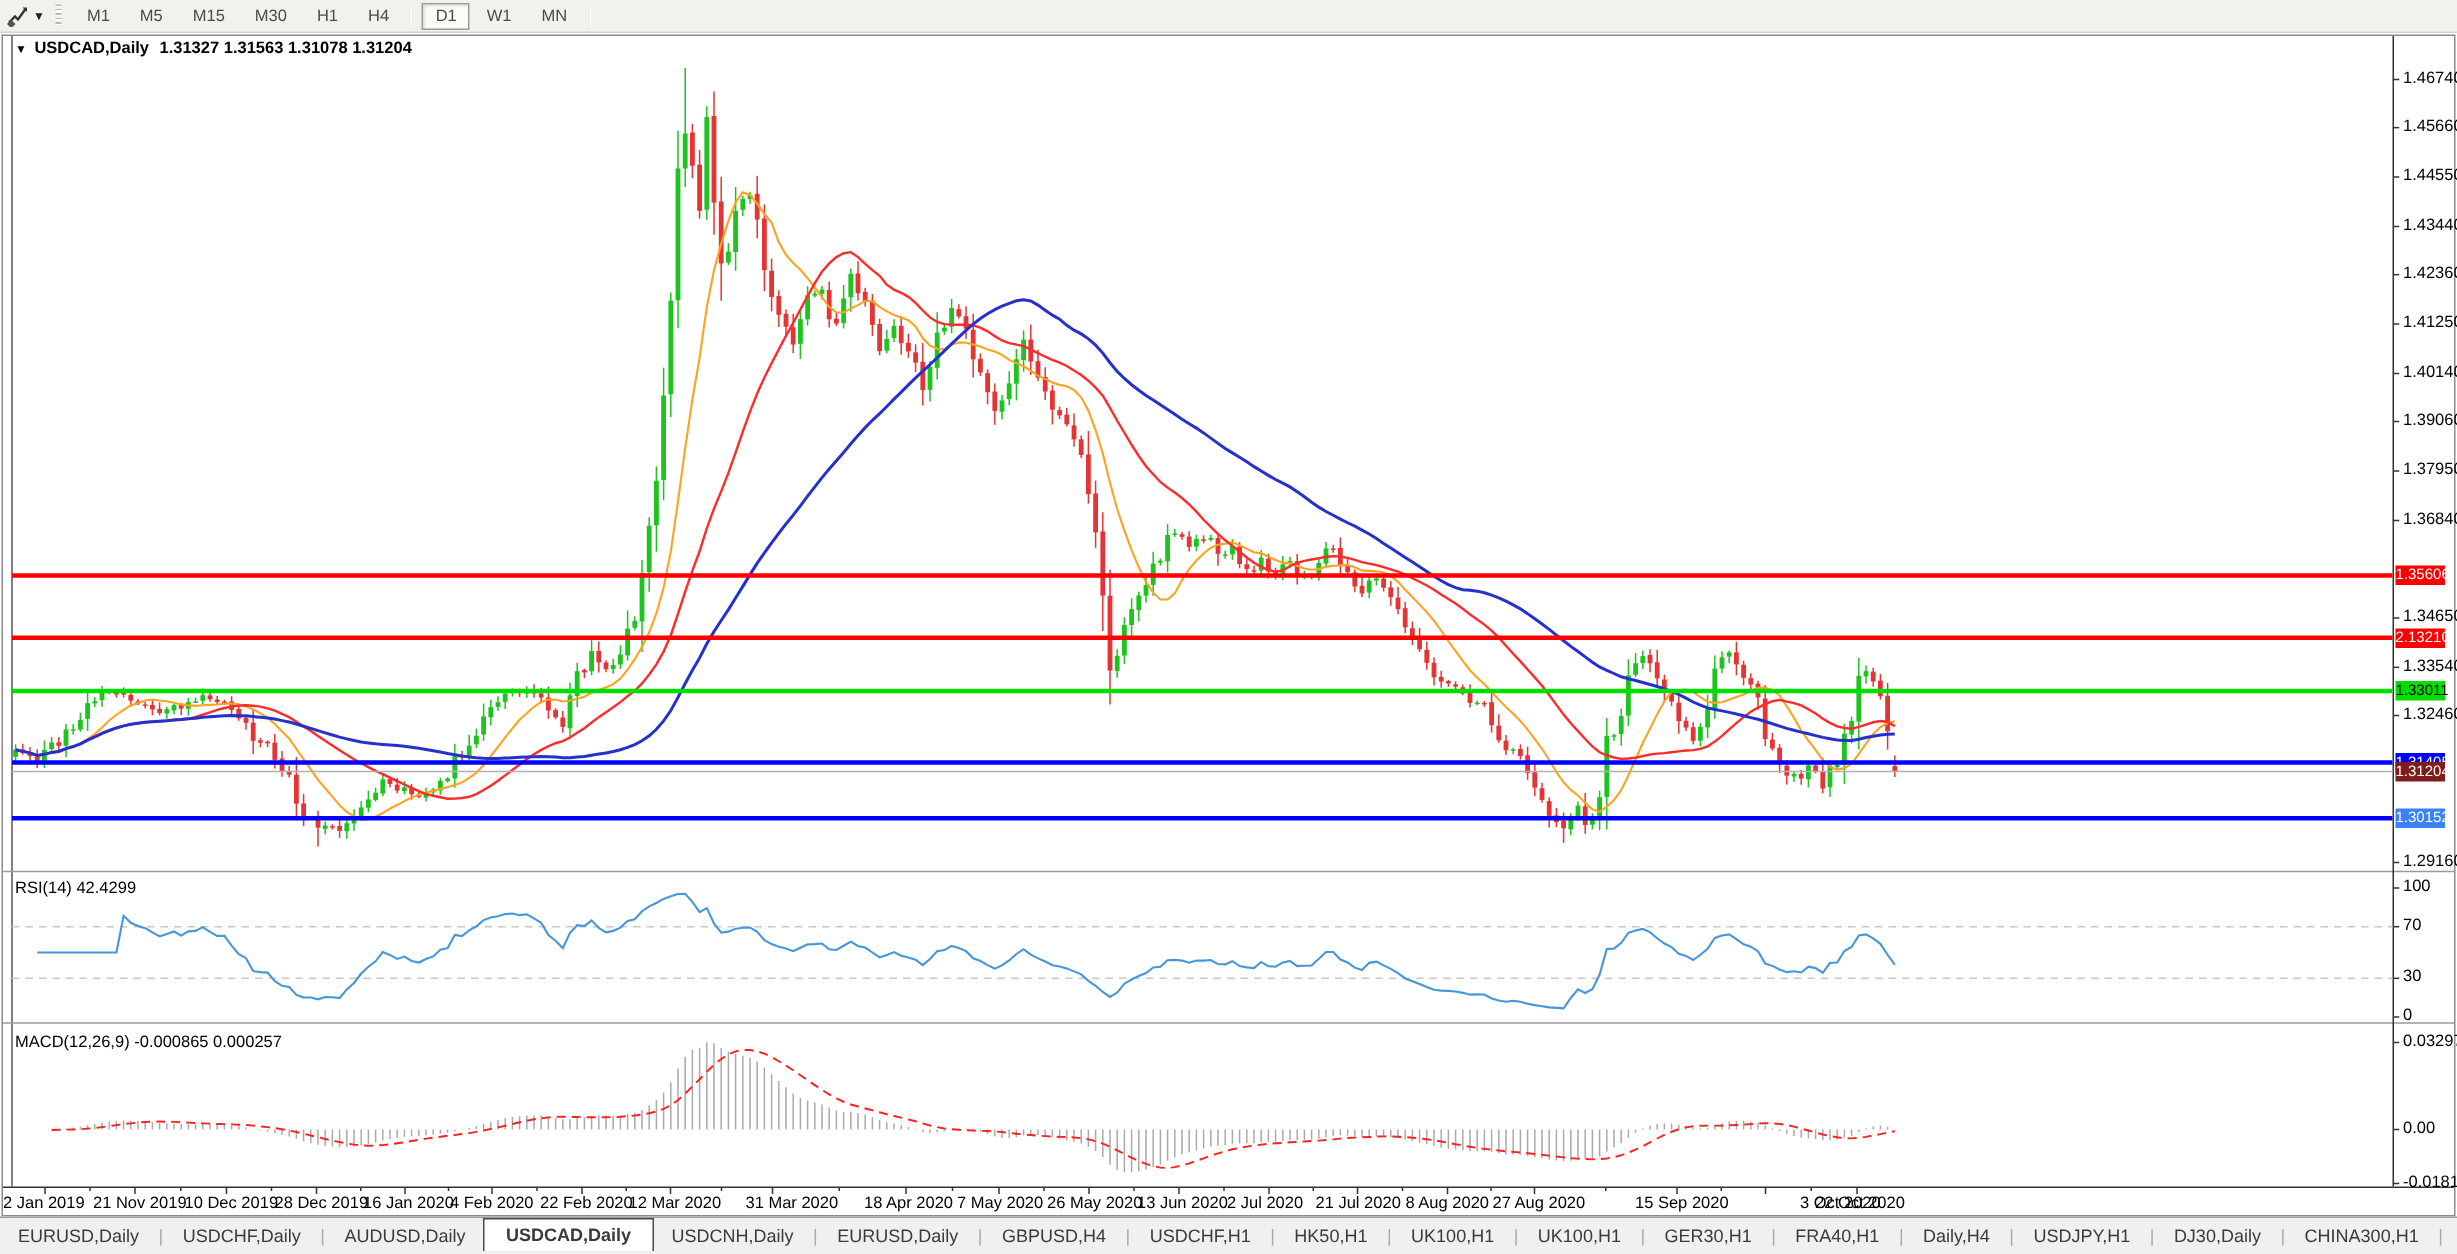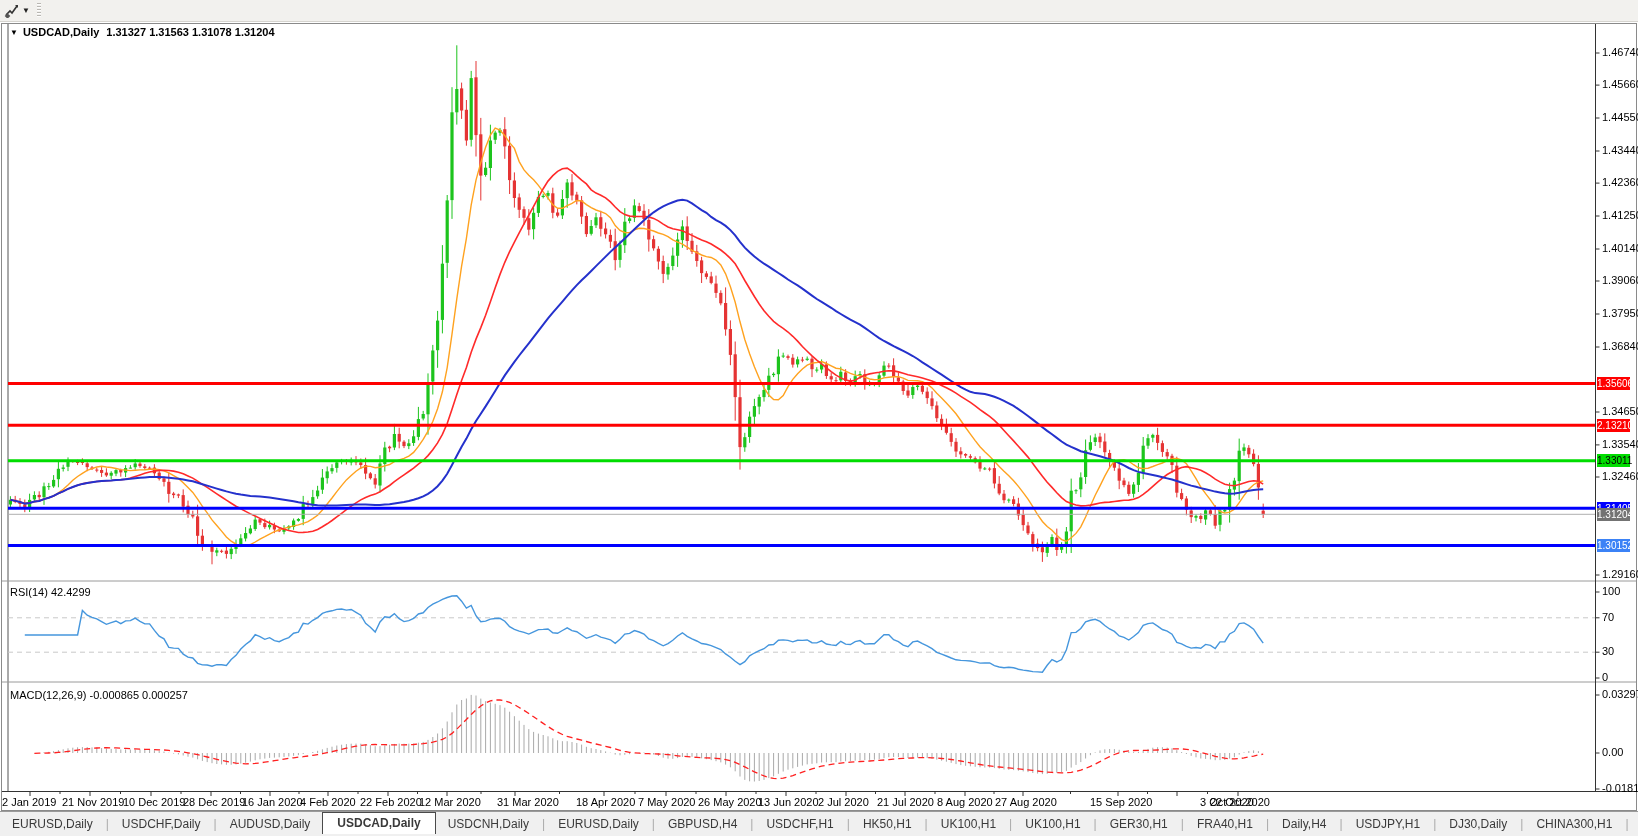--- a/index.html
+++ b/index.html
@@ -38,20 +38,33 @@
   <div class="toolbar">
     <span class="tool-icon">
       <svg width="15" height="15" viewBox="0 0 15 15">
         <polyline points="2,12 6,8 8,10 13,3" fill="none" stroke="#333" stroke-width="1.6"></polyline>
         <polygon points="11,2 14,2 14,5" fill="#333"></polygon>
         <rect x="1.5" y="11" width="4" height="4" transform="rotate(45 3.5 13)" fill="#555"></rect>
       </svg>
     </span>
     <span class="dd-arrow">▼</span>
     <span class="grip"></span>
+    <span id="tf-buttons" style="display:flex;align-items:center">
+        <span class="tf-btn">M1</span>
+        <span class="tf-btn">M5</span>
+        <span class="tf-btn">M15</span>
+        <span class="tf-btn">M30</span>
+        <span class="tf-btn">H1</span>
+        <span class="tf-btn">H4</span>
+        <span class="tb-sep"></span>
+        <span class="tf-btn sel">D1</span>
+        <span class="tf-btn">W1</span>
+        <span class="tf-btn">MN</span>
+        <span class="tb-sep"></span>
+      </span>
   </div>
 
   <div class="chart-window"></div>
 
   <svg class="canvas" width="1638" height="836">
       <line x1="8" y1="24" x2="8" y2="791" stroke="#555" stroke-width="1"></line>
       <line x1="2" y1="581" x2="1636" y2="581" stroke="#9a9a9a" stroke-width="1"></line>
       <line x1="2" y1="682" x2="1636" y2="682" stroke="#9a9a9a" stroke-width="1"></line>
       <line x1="2" y1="791.5" x2="1636" y2="791.5" stroke="#333" stroke-width="1"></line>
       <line x1="1595.5" y1="24" x2="1595.5" y2="791" stroke="#333333" stroke-width="1"></line>
@@ -966,21 +979,21 @@
       <div class="datelbl" style="left: 937px; top: 796px;">8 Aug 2020</div>
       <div class="datelbl" style="left: 995px; top: 796px;">27 Aug 2020</div>
       <div class="datelbl" style="left: 1090px; top: 796px;">15 Sep 2020</div>
       <div class="datelbl" style="left: 1200px; top: 796px;">3 Oct 2020</div>
       <div class="datelbl" style="left: 1210px; top: 796px;">22 Oct 2020</div>
       <div class="badge" style="left: 1597px; top: 377.1px; background: rgb(255, 0, 0); color: rgb(255, 255, 255);">1.35606</div>
       <div class="badge" style="left: 1597px; top: 418.67px; background: rgb(255, 0, 0); color: rgb(255, 255, 255);">2.13210</div>
       <div class="badge" style="left: 1597px; top: 454.153px; background: rgb(0, 221, 0); color: rgb(0, 0, 0);">1.33011</div>
       <div class="badge" style="left: 1597px; top: 501.84px; background: rgb(0, 0, 255); color: rgb(255, 255, 255);">1.31405</div>
       <div class="badge" style="left: 1597px; top: 539.045px; background: #3b82f6; color: rgb(255, 255, 255);">1.30152</div>
-      <div class="badge" style="left: 1597px; top: 507.808px; background: #737373; color: rgb(255, 255, 255);">1.31204</div>
+      <div class="badge" style="left: 1597px; top: 507.808px; background: #7f1d1d; color: rgb(255, 255, 255);">1.31204</div>
     </div>
 
   <div class="tabbar">
     <span class="pad"></span>
     <span id="tabs" style="display:flex;align-items:center">
         <span class="tab">EURUSD,Daily</span>
         <span class="tab-sep">|</span>
         <span class="tab">USDCHF,Daily</span>
         <span class="tab-sep">|</span>
         <span class="tab">AUDUSD,Daily</span>

